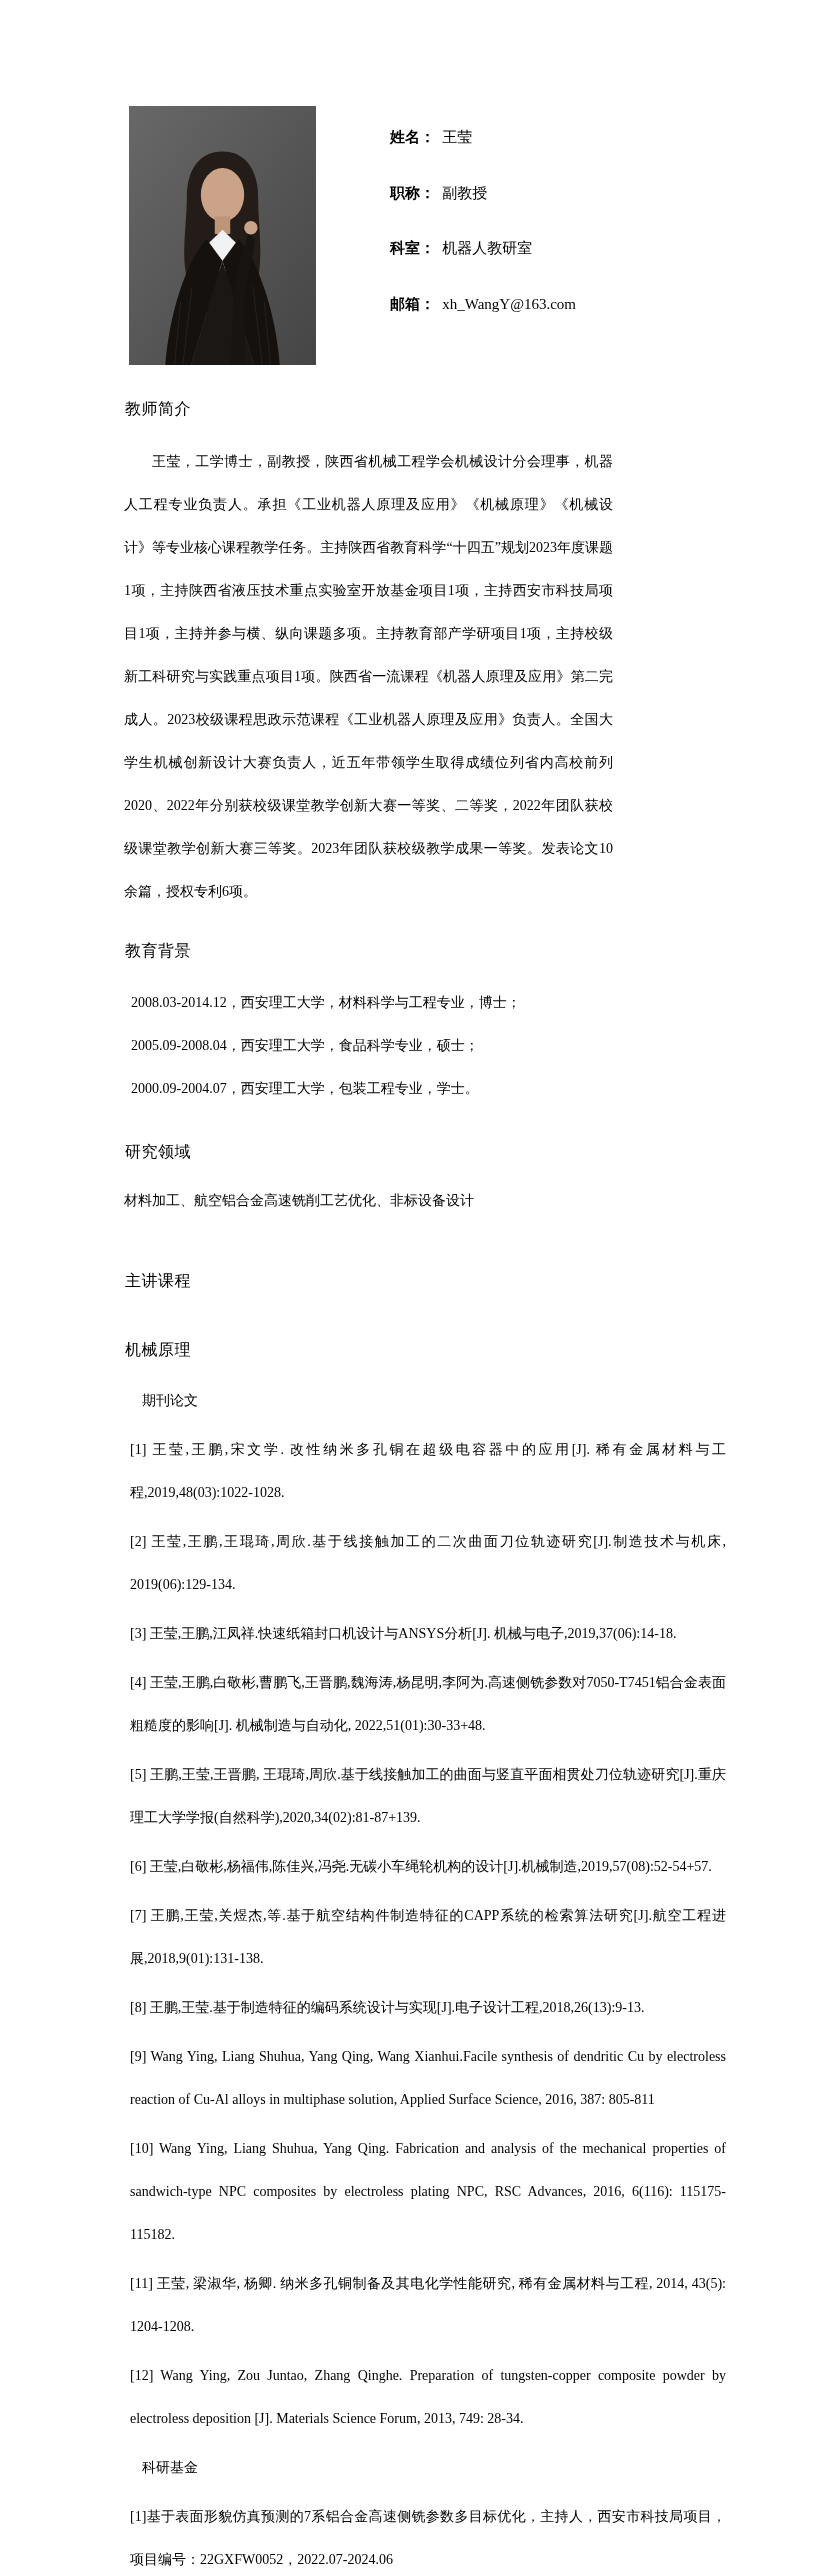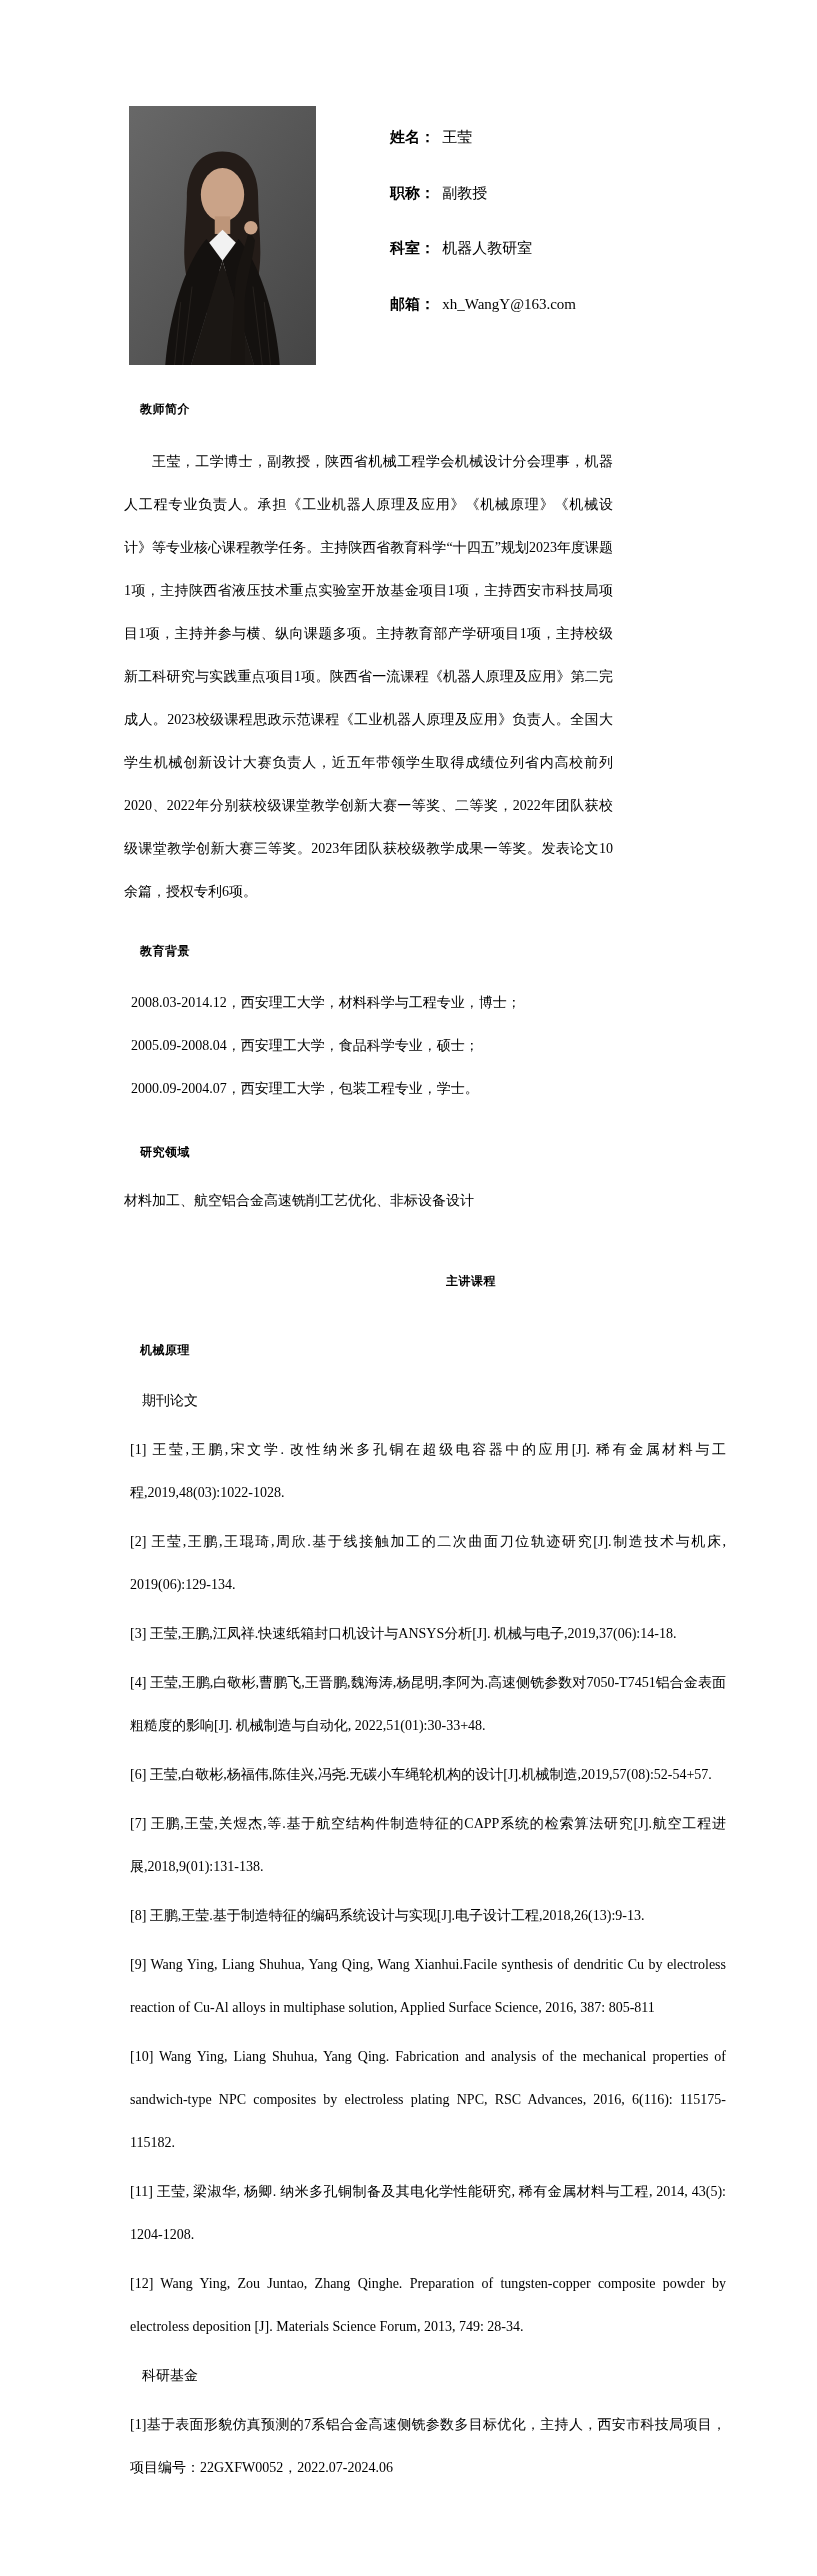--- a/index.html
+++ b/index.html
@@ -25,34 +25,34 @@
     position:absolute;left:390px;top:128px;
     display:flex;flex-direction:column;gap:37px;
   }
   .info-row{display:flex;align-items:baseline;font-size:15px;line-height:18.5px;}
   .info-label{font-weight:bold;}
   .info-value{margin-left:7.2px;}
 
   
   .content{padding-left:124px;}
   h2{
-    font-size:12px;font-weight:bold;margin:16px;line-height:20.6px;
+    font-size:16px;font-weight:normal;margin:1px;line-height:20.6px;
     letter-spacing:0.5px;
   }
   .bodytext{font-size:14px;line-height:43px;margin:0;}
   .intro-title{margin-top:0;}
   .intro{
     width:489px;text-align:justify;text-indent:2em;margin-top:20.6px;
   }
   .edu-title{margin-top:28px;}
   .edu-list{margin-top:19.6px;margin-left:7px;}
   .edu-list p{margin:0;}
   .fields-title{margin-top:32px;}
   .fields-line{margin-top:16.5px;width:608px;}
-  .courses-title{margin-top:49px;text-align:center;}
+  .courses-title{margin-top:49px;}
   .courses-line{margin-top:16.5px;width:608px;}
   .achv-title{margin-top:48px;}
   .sub-label{margin-top:18px;padding-left:18px;}
   .paper-list{margin-top:5.2px;width:608px;}
   .paper-list p,.fund-list p{margin:6px;text-align:justify;}
   .fund-label{margin-top:5.2px;}
   .fund-list{margin-top:5.2px;width:608px;}
 </style>
 </head>
 <body>
@@ -133,20 +133,21 @@
     <h2 class="courses-title">主讲课程</h2>
 
     <h2 class="achv-title">机械原理</h2>
 
     <p class="bodytext sub-label">期刊论文</p>
     <div class="paper-list">
       <p class="bodytext">[1] 王莹,王鹏,宋文学. 改性纳米多孔铜在超级电容器中的应用[J]. 稀有金属材料与工程,2019,48(03):1022-1028.</p>
       <p class="bodytext">[2] 王莹,王鹏,王琨琦,周欣.基于线接触加工的二次曲面刀位轨迹研究[J].制造技术与机床, 2019(06):129-134.</p>
       <p class="bodytext">[3] 王莹,王鹏,江凤祥.快速纸箱封口机设计与ANSYS分析[J]. 机械与电子,2019,37(06):14-18.</p>
       <p class="bodytext">[4] 王莹,王鹏,白敬彬,曹鹏飞,王晋鹏,魏海涛,杨昆明,李阿为.高速侧铣参数对7050-T7451铝合金表面粗糙度的影响[J]. 机械制造与自动化, 2022,51(01):30-33+48.</p>
+      <p class="bodytext">[5] 王鹏,王莹,王晋鹏, 王琨琦,周欣.基于线接触加工的曲面与竖直平面相贯处刀位轨迹研究[J].重庆理工大学学报(自然科学),2020,34(02):81-87+139.</p>
       <p class="bodytext">[6] 王莹,白敬彬,杨福伟,陈佳兴,冯尧.无碳小车绳轮机构的设计[J].机械制造,2019,57(08):52-54+57.</p>
       <p class="bodytext">[7] 王鹏,王莹,关煜杰,等.基于航空结构件制造特征的CAPP系统的检索算法研究[J].航空工程进展,2018,9(01):131-138.</p>
       <p class="bodytext">[8] 王鹏,王莹.基于制造特征的编码系统设计与实现[J].电子设计工程,2018,26(13):9-13.</p>
       <p class="bodytext">[9] Wang Ying, Liang Shuhua, Yang Qing, Wang Xianhui.Facile synthesis of dendritic Cu by electroless reaction of Cu-Al alloys in multiphase solution, Applied Surface Science, 2016, 387: 805-811</p>
       <p class="bodytext">[10] Wang Ying, Liang Shuhua, Yang Qing. Fabrication and analysis of the mechanical properties of sandwich-type NPC composites by electroless plating NPC, RSC Advances, 2016, 6(116): 115175-115182.</p>
       <p class="bodytext">[11] 王莹, 梁淑华, 杨卿. 纳米多孔铜制备及其电化学性能研究, 稀有金属材料与工程, 2014, 43(5): 1204-1208.</p>
       <p class="bodytext">[12] Wang Ying, Zou Juntao, Zhang Qinghe. Preparation of tungsten-copper composite powder by electroless deposition [J]. Materials Science Forum, 2013, 749: 28-34.</p>
     </div>
 
     <p class="bodytext sub-label fund-label">科研基金</p>

